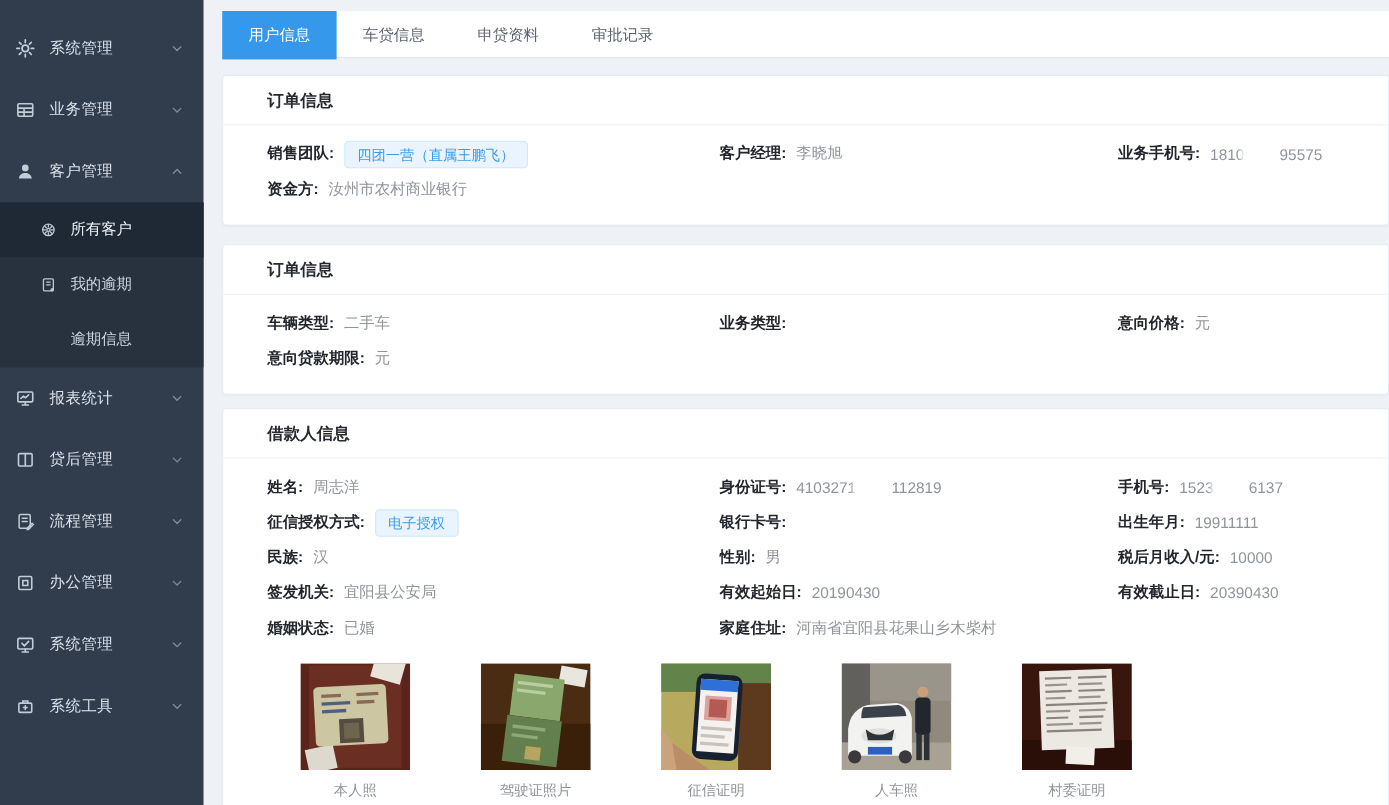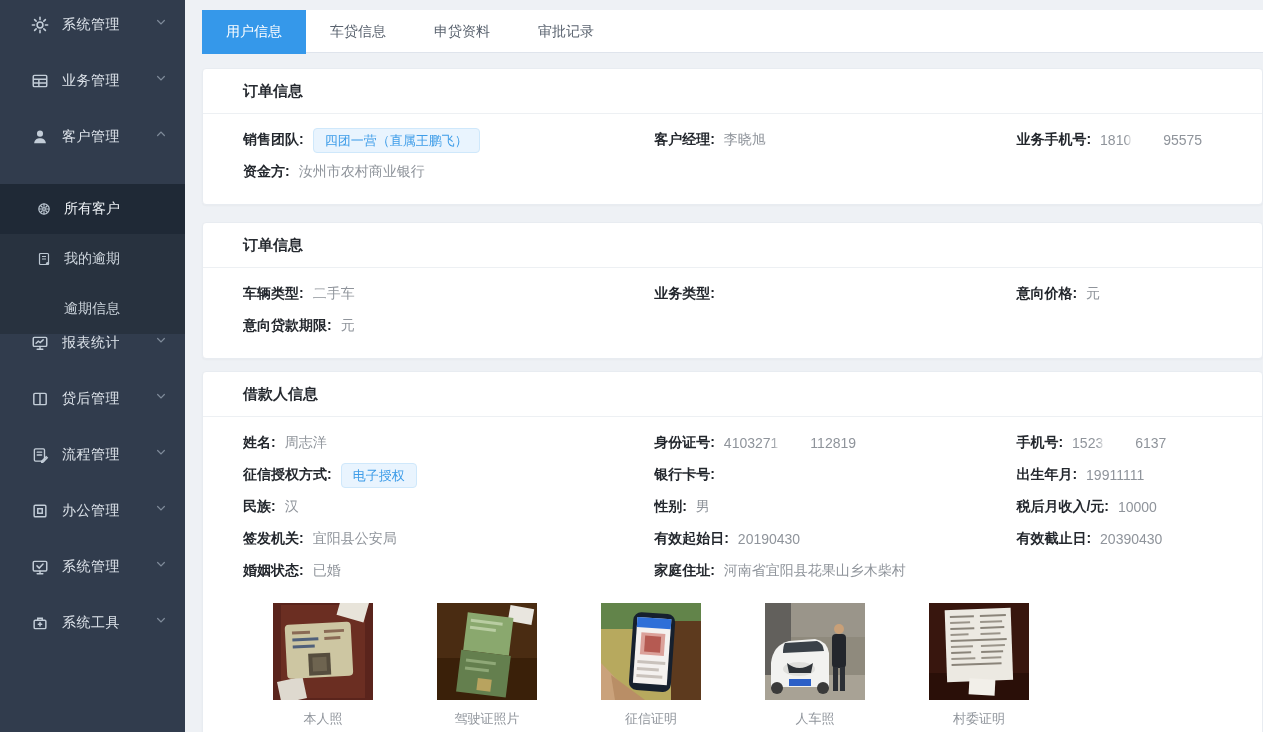--- a/index.html
+++ b/index.html
@@ -2,21 +2,21 @@
 <html><head>
 <meta charset="utf-8">
 <style>
   * { margin:0; padding:0; box-sizing:border-box; }
   html,body { width:1263px; height:732px; overflow:hidden; }
   body { font-family:"Liberation Sans","DejaVu Sans",sans-serif; font-size:14px; background:#eef1f5; }
   .app { width:1263px; height:732px; display:flex; overflow:hidden; }
 
   
   .sidebar { width:185px; min-width:185px; height:100%; background:#313c4d; padding-top:16px; }
-  .menu-item { height:56px; display:flex; padding:0 18px 0 31px; color:#dde3ea; cursor:pointer; }
+  .menu-item { height:56px; display:flex; align-items:center; padding:0 18px 0 14px; color:#dde3ea; cursor:pointer; }
   .menu-item .mi-icon { width:18px; height:18px; display:inline-flex; align-items:center; justify-content:center; color:#c3cdd8; }
   .menu-item .mi-label { margin-left:13px; font-size:14px; letter-spacing:.5px; }
   .menu-item .mi-caret { margin-left:auto; color:#7f8b9a; display:inline-flex; }
   .submenu { background:#28323f; }
   .submenu-item { height:50px; display:flex; align-items:center; padding:0 18px 0 36px; color:#cdd5dd; cursor:pointer; }
   .submenu-item.active { background:#1f2936; color:#eef2f6; }
   .submenu-item .mi-icon { width:16px; height:16px; display:inline-flex; align-items:center; justify-content:center; color:#bcc7d2; }
   .submenu-item .mi-label { margin-left:12px; font-size:14px; }
   .submenu-item.no-icon { padding-left:64px; }
   svg.ic { display:block; }

